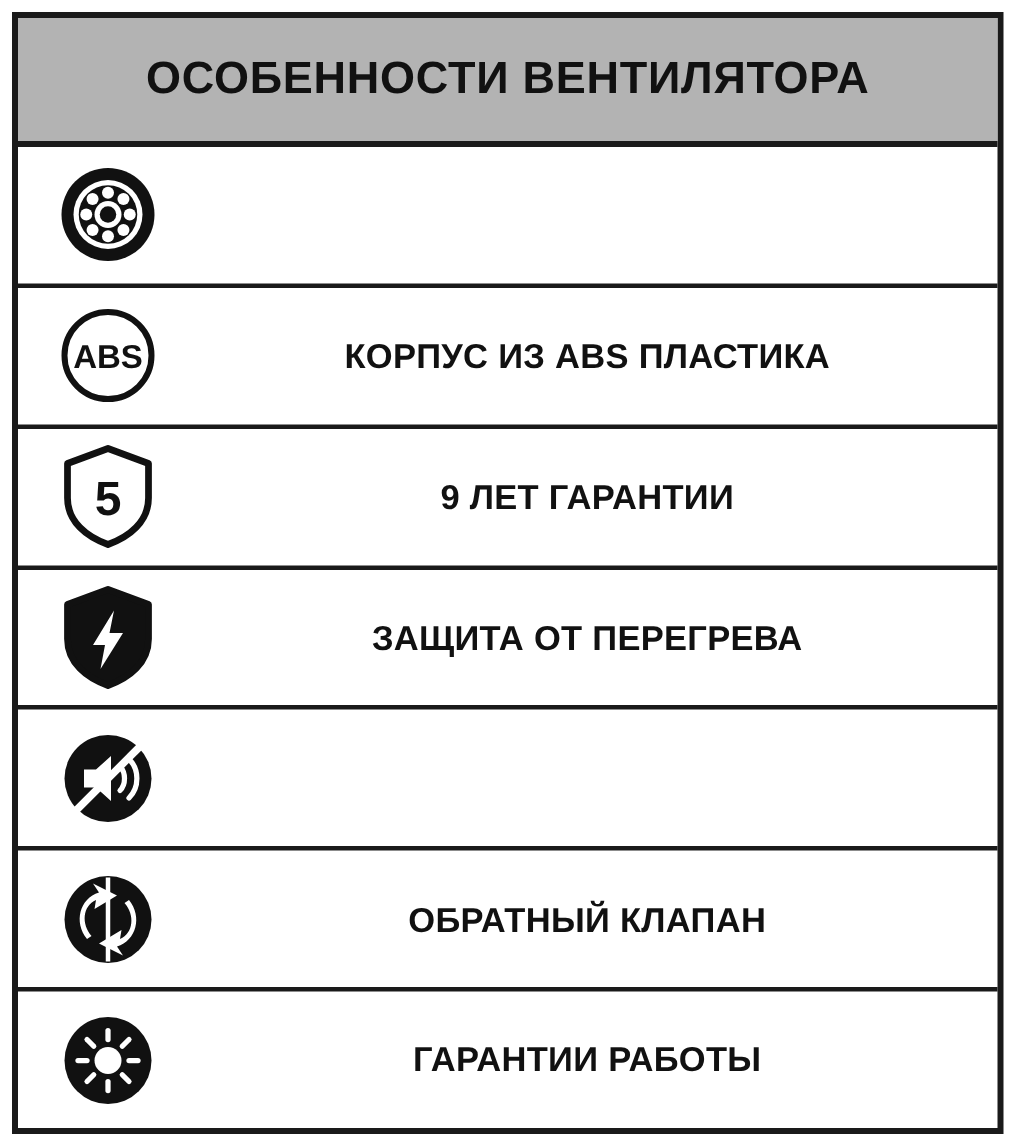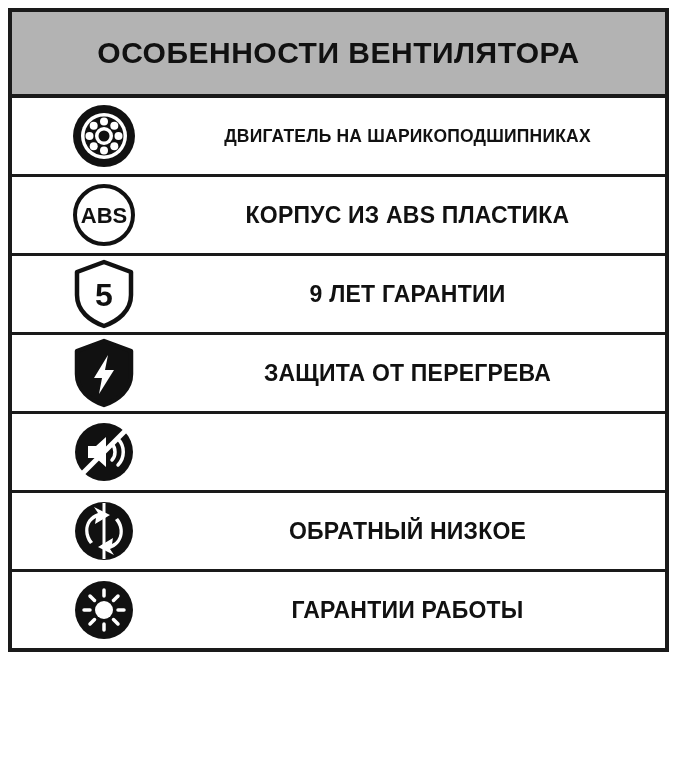--- a/index.html
+++ b/index.html
@@ -18,21 +18,21 @@
     width: 677px;
     height: 764px;
     background: #ffffff;
     box-sizing: border-box;
   }
   .frame {
     position: absolute;
     left: 8px;
     top: 8px;
     width: 661px;
-    height: 644px;
+    height: 748px;
     border: 4px solid #1a1a1a;
     box-sizing: border-box;
     display: flex;
     flex-direction: column;
     background: #ffffff;
   }
   .title-bar {
     height: 82px;
     background: #b3b3b3;
     display: flex;
@@ -65,21 +65,20 @@
   }
   .feature-row:last-child {
     border-bottom: none;
   }
   .icon-cell {
     width: 120px;
     flex: none;
     display: flex;
     align-items: flex-end;
     justify-content: center;
-    padding-left: 32px;
   }
   .icon-cell svg {
     display: block;
   }
   .label-cell {
     flex: 1 1 auto;
     display: flex;
     align-items: center;
     justify-content: center;
     padding-right: 14px;
@@ -122,23 +121,20 @@
               <circle cx="43.3" cy="22.7" r="4"></circle>
               <circle cx="47.5" cy="33" r="4"></circle>
               <circle cx="43.3" cy="43.3" r="4"></circle>
               <circle cx="33" cy="47.5" r="4"></circle>
               <circle cx="22.7" cy="43.3" r="4"></circle>
               <circle cx="18.5" cy="33" r="4"></circle>
               <circle cx="22.7" cy="22.7" r="4"></circle>
             </g>
           </svg>
         </div>
-        <div class="label-cell">
-          <div class="label-text small">ДВИГАТЕЛЬ НА ШАРИКОПОДШИПНИКАХ</div>
-        </div>
       </div>
 
       <div class="feature-row">
         <div class="icon-cell">
           <svg width="66" height="66" viewBox="0 0 66 66">
             <circle cx="33" cy="33" r="29" fill="#ffffff" stroke="#111111" stroke-width="4"></circle>
             <text x="33" y="41" text-anchor="middle" font-family="Liberation Sans, sans-serif" font-size="22" font-weight="bold" fill="#111111">ABS</text>
           </svg>
         </div>
         <div class="label-cell">
@@ -186,21 +182,21 @@
       <div class="feature-row">
         <div class="icon-cell">
           <svg width="66" height="66" viewBox="0 0 66 66">
             <circle cx="33" cy="33" r="29" fill="#111111"></circle>
             <line x1="33" y1="5" x2="33" y2="61" stroke="#ffffff" stroke-width="3"></line>
             <path d="M47 20 C56 31 52 47 39 51 L43 57 L27 49 L42 40 L41 46 C50 42 51 30 44 22 Z" fill="#ffffff"></path>
             <path d="M19 46 C10 35 14 19 27 15 L23 9 L39 17 L24 26 L25 20 C16 24 15 36 22 44 Z" fill="#ffffff"></path>
           </svg>
         </div>
         <div class="label-cell">
-          <div class="label-text">ОБРАТНЫЙ НИЗКОЕ</div>
+          <div class="label-text">ОБРАТНЫЙ КЛАПАН</div>
         </div>
       </div>
 
       <div class="feature-row">
         <div class="icon-cell">
           <svg width="66" height="66" viewBox="0 0 66 66">
             <circle cx="33" cy="33" r="29" fill="#111111"></circle>
             <circle cx="33" cy="33" r="9" fill="#ffffff"></circle>
             <g stroke="#ffffff" stroke-width="3.5" stroke-linecap="round">
               <line x1="33" y1="13" x2="33" y2="19"></line>

